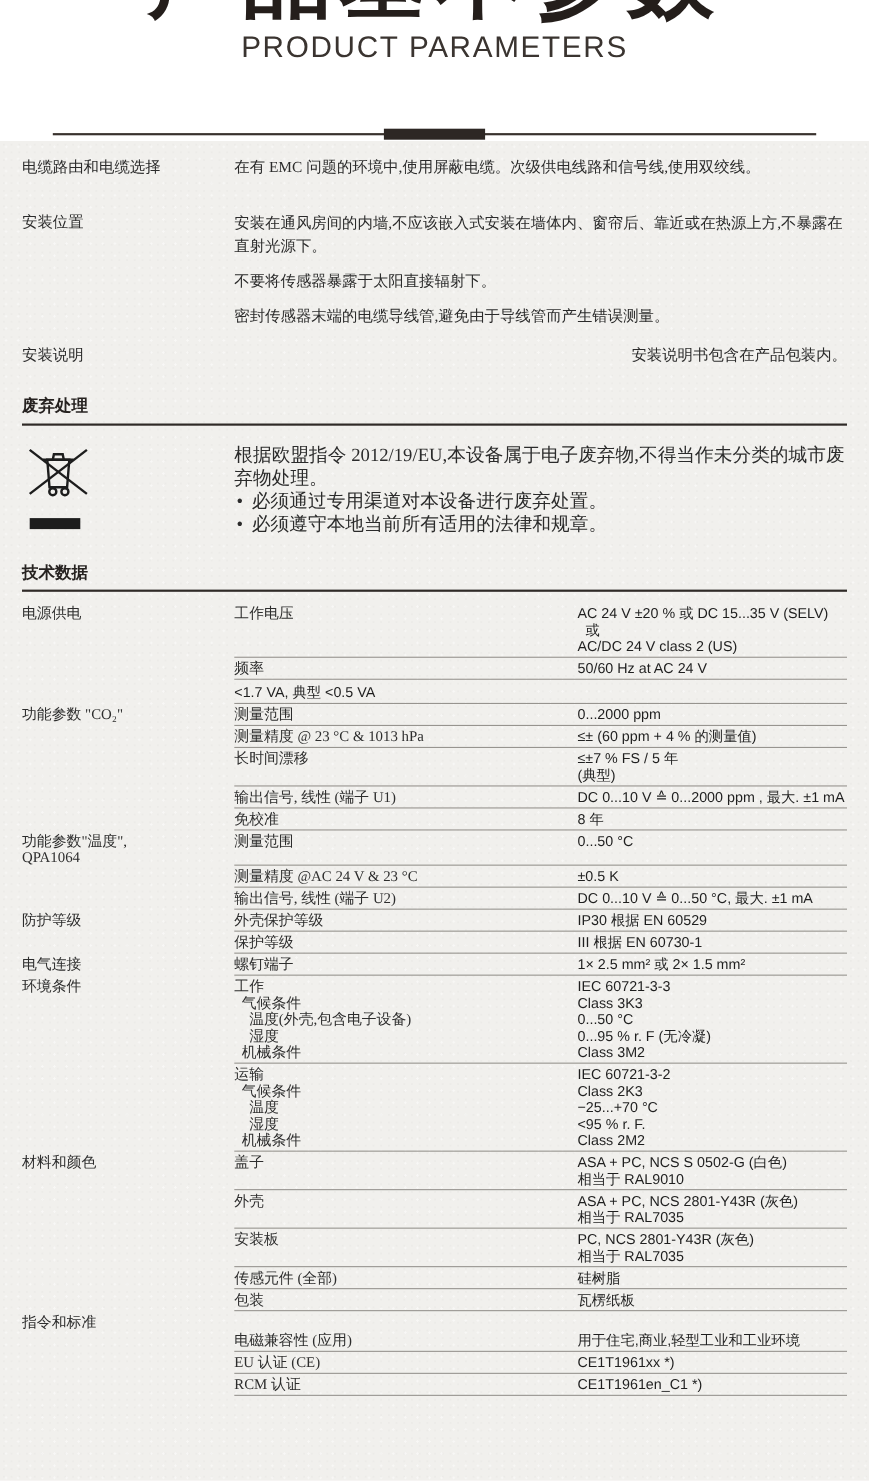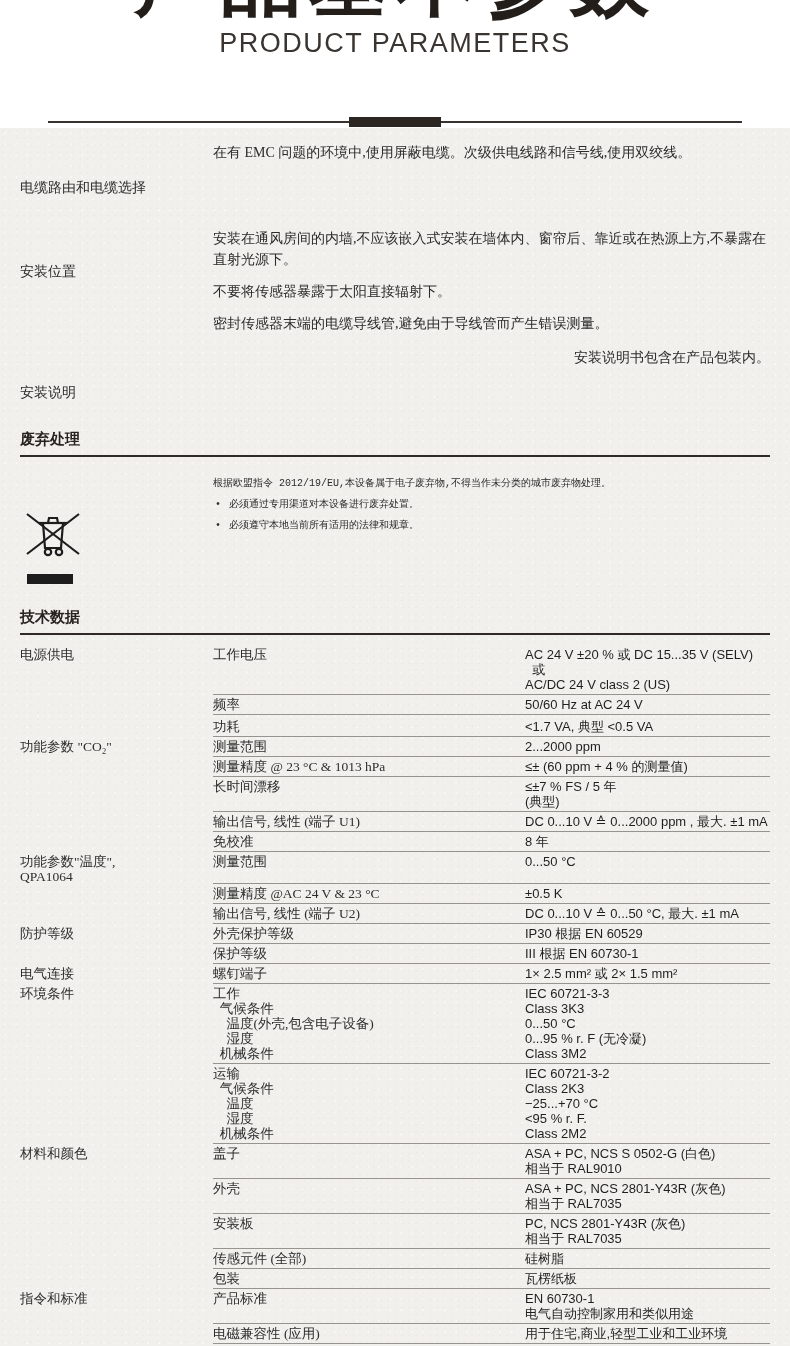--- a/index.html
+++ b/index.html
@@ -27,30 +27,30 @@
   }
   
   .content{
     background-color:#f1f0ed;height:1246px;padding:0 20px;box-sizing:border-box;
     background-image:
       radial-gradient(rgba(0,0,0,0.018) 1px, transparent 1px),
       radial-gradient(rgba(255,255,255,0.5) 1px, transparent 1px);
     background-size:7px 7px, 11px 11px;
   }
   .row{display:flex;}
-  .col-label{flex:0 0 193px;width:193px;margin-top:35px;}
+  .col-label{flex:0 0 193px;width:193px;}
   .intro-row{padding:14px 0 18px;font-size:14px;line-height:21px;}
   .sec-title{
     font-size:15px;font-weight:700;color:#262220;
     padding:14px 0 6px;border-bottom:2px solid #2f2a27;
   }
   .install-row{padding-top:12px;font-size:14px;justify-content:space-between;}
   .para{line-height:21px;margin:0 0 11px 0;}
   
-  .disposal-row{padding:16px 0 10px;font-size:10px;font-family:Liberation Mono, monospace;}
+  .disposal-row{padding:16px 0 10px;font-size:17px;}
   .weee{margin-left:2px;}
   .weee-bar{width:46px;height:10px;background:#1d1d1d;margin:9px 0 0 7px;}
   .disposal-text{line-height:21px;}
   .bullet{display:flex;line-height:21px;}
   .bullet::before{content:"•";margin:0 8px 0 2px;}
   
   .tech-table{margin-top:10px;}
   .trow{display:flex;font-size:13.5px;}
   .tgroup{flex:0 0 193px;width:193px;padding-top:2px;line-height:15px;color:#2d2d2d;white-space:pre-wrap;}
   .tgroup .ln,.tparam .ln,.tvalue .ln{min-height:15px;}
@@ -137,29 +137,28 @@
             <div class="tparam"><div class="ln">频率</div></div>
             <div class="tvalue"><div class="ln">50/60 Hz at AC 24 V</div></div>
           </div>
         </div>
         <div class="trow">
           <div class="tgroup"></div>
         </div>
         <div class="trow">
           <div class="tgroup"></div>
           <div class="tmain">
-            <div class="tparam"><div class="ln">功耗</div></div>
             <div class="tvalue"><div class="ln">&lt;1.7 VA, 典型 &lt;0.5 VA</div></div>
           </div>
         </div>
         <div class="trow">
           <div class="tgroup"><div class="ln">功能参数 "CO₂"</div></div>
           <div class="tmain">
             <div class="tparam"><div class="ln">测量范围</div></div>
-            <div class="tvalue"><div class="ln">2...2000 ppm</div></div>
+            <div class="tvalue"><div class="ln">0...2000 ppm</div></div>
           </div>
         </div>
         <div class="trow">
           <div class="tgroup"></div>
           <div class="tmain">
             <div class="tparam"><div class="ln">测量精度 @ 23 °C &amp; 1013 hPa</div></div>
             <div class="tvalue"><div class="ln">≤± (60 ppm + 4 % 的测量值)</div></div>
           </div>
         </div>
         <div class="trow">
@@ -269,24 +268,20 @@
         </div>
         <div class="trow">
           <div class="tgroup"></div>
           <div class="tmain">
             <div class="tparam"><div class="ln">包装</div></div>
             <div class="tvalue"><div class="ln">瓦楞纸板</div></div>
           </div>
         </div>
         <div class="trow">
           <div class="tgroup"><div class="ln">指令和标准</div></div>
-          <div class="tmain">
-            <div class="tparam"><div class="ln">产品标准</div></div>
-            <div class="tvalue"><div class="ln">EN 60730-1</div><div class="ln">电气自动控制家用和类似用途</div></div>
-          </div>
         </div>
         <div class="trow">
           <div class="tgroup"></div>
           <div class="tmain">
             <div class="tparam"><div class="ln">电磁兼容性 (应用)</div></div>
             <div class="tvalue"><div class="ln">用于住宅,商业,轻型工业和工业环境</div></div>
           </div>
         </div>
         <div class="trow">
           <div class="tgroup"></div>

